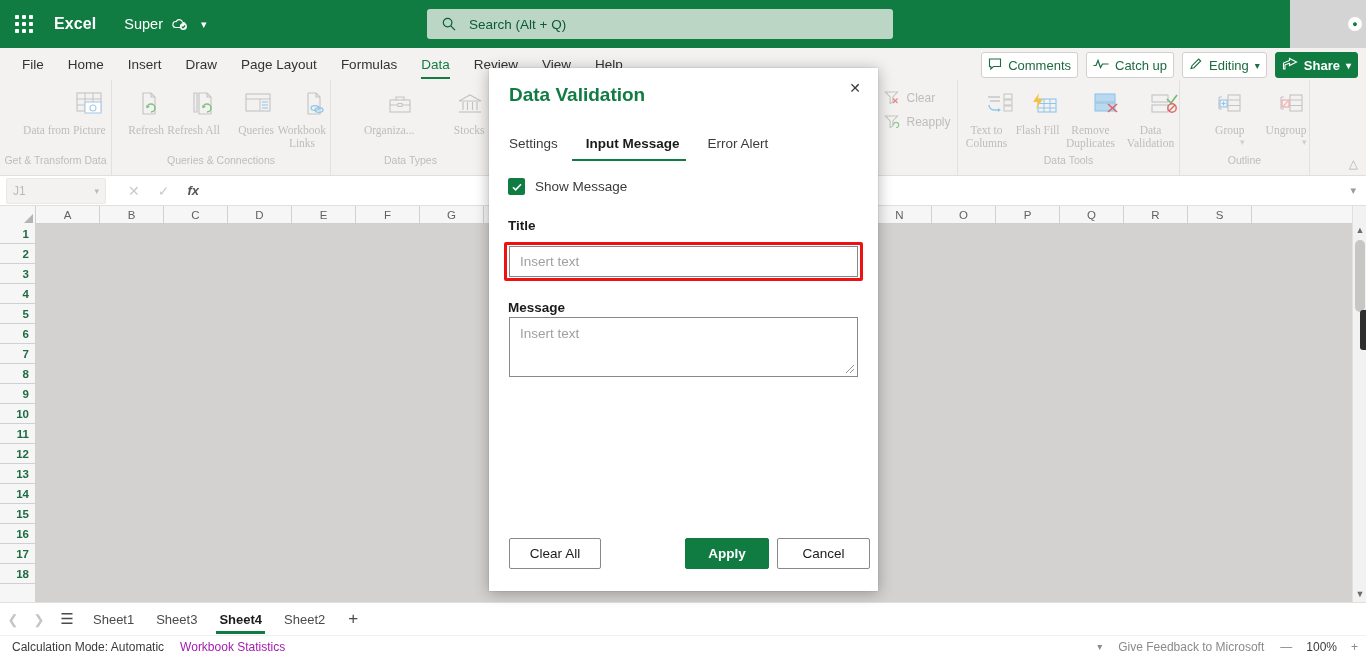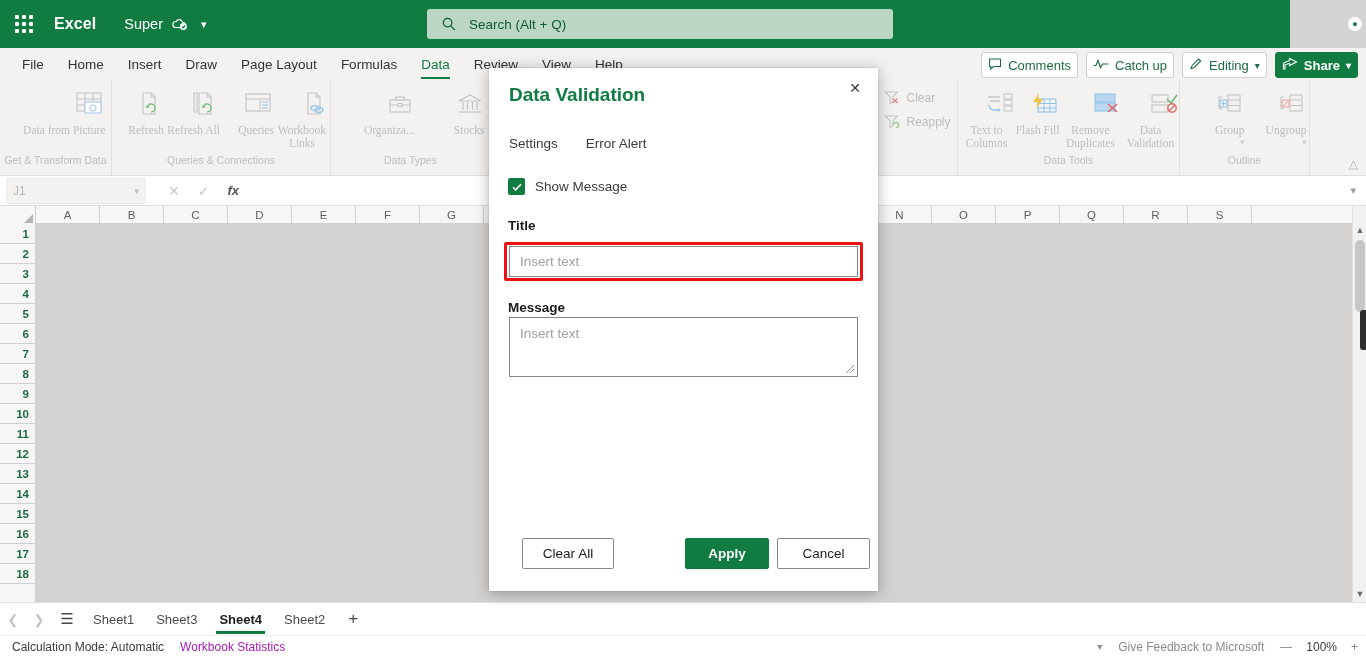--- a/index.html
+++ b/index.html
@@ -124,21 +124,21 @@
     cursor: pointer;
   }
 
   
   .formula-row {
     position: absolute; left: 0; top: 176px; width: 1366px; height: 30px;
     background: #ffffff; display: flex; align-items: center;
     border-bottom: 1px solid #e1dfdd;
   }
   .namebox {
-    margin-left: 6px; width: 140px; height: 22px; background: #f3f2f1;
+    margin-left: 6px; width: 100px; height: 22px; background: #f3f2f1;
     border: 1px solid #e8e8e8; border-radius: 2px;
     display: flex; align-items: center; justify-content: space-between;
     padding: 12px 6px; font-size: 12px; color: #b9b9b9; cursor: pointer;
   }
   .fx-group { display: flex; align-items: center; gap: 18px; margin-left: 22px; }
   .fx-group span { color: #c9c9c9; font-size: 14px; cursor: default; }
   .fx-group .fxi { color: #555555; font-style: italic; font-weight: bold; font-size: 13px; }
   .formula-input {
     flex: 1; margin-left: 14px; height: 22px; font-size: 12px; color: #333;
     border: none; outline: none;
@@ -300,21 +300,21 @@
     position: absolute; left: 0; top: 470px; width: 389px; height: 60px;
   }
   .dbtn {
     position: absolute; height: 31px; border: 1px solid #8a8886;
     background: #ffffff; font-size: 13.5px; color: #1b1b1b;
     border-radius: 2px; cursor: pointer; font-family: "Liberation Sans", sans-serif;
   }
   .dbtn.primary {
     background: #107c41; color: #ffffff; border-color: #107c41; font-weight: bold;
   }
-  .dbtn-clear { left: 33px; top: 0; width: 92px; }
+  .dbtn-clear { left: 20px; top: 0; width: 92px; }
   .dbtn-apply { left: 196px; top: 0; width: 84px; }
   .dbtn-cancel { left: 288px; top: 0; width: 93px; }
 </style>
 </head>
 <body>
 
 <div class="titlebar">
   <div class="waffle">
     <div class="waffle-grid">
       <i></i>
@@ -722,20 +722,21 @@
     </span>
   </div>
 </div>
 
 <div class="dlg-shadow">
   <div class="dlg-title">Data Validation</div>
   <div class="dlg-close">✕</div>
 
   <div class="dlg-tabs">
     <div class="dtab">Settings</div>
+    <div class="dtab active">Input Message</div>
     <div class="dtab">Error Alert</div>
   </div>
 
   <div class="dlg-body">
     <div class="chk-row">
       <span class="chkbox">
         <svg width="12" height="12" viewBox="0 0 12 12">
           <polyline points="2,6.2 4.6,8.8 10,3.2" fill="none" stroke="#ffffff" stroke-width="1.6"></polyline>
         </svg>
       </span>

